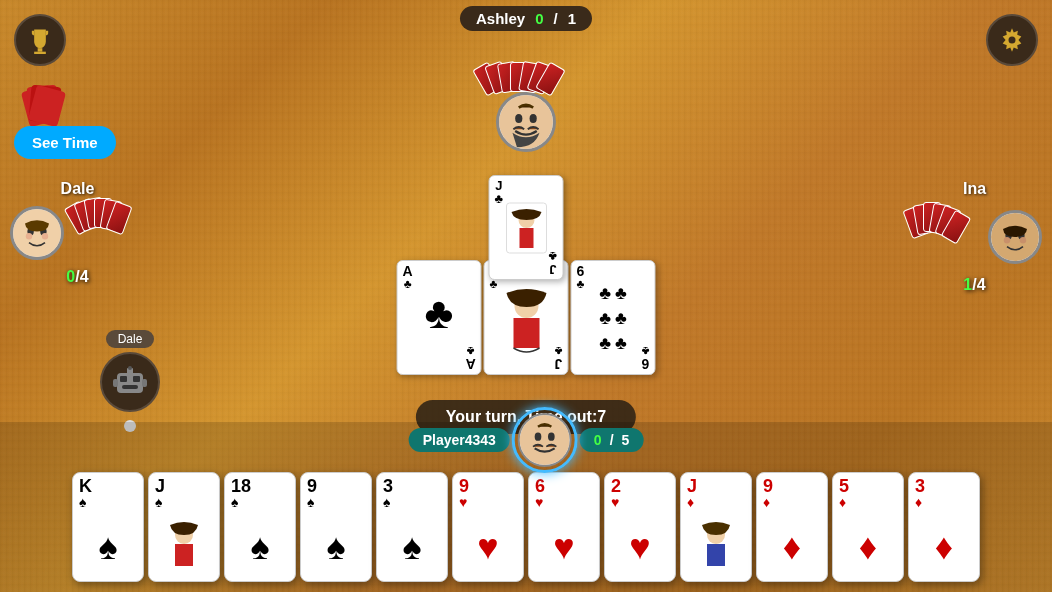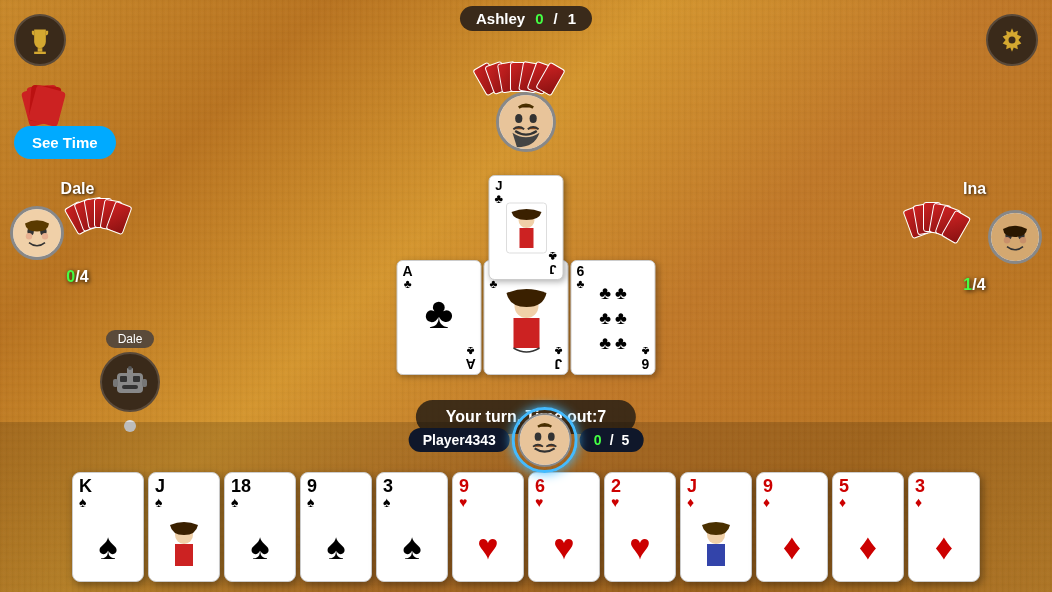--- a/index.html
+++ b/index.html
@@ -297,21 +297,21 @@
       position: absolute;
       bottom: 125px;
       left: 50%;
       transform: translateX(-50%);
       display: flex;
       align-items: center;
       gap: 8px;
     }
 
     .player-bottom-badge {
-      background: #0f172a;
+      background: #0f766e;
       color: white;
       border-radius: 20px;
       padding: 4px 14px;
       font-size: 14px;
       font-weight: bold;
       display: flex;
       align-items: center;
       gap: 8px;
     }
 

